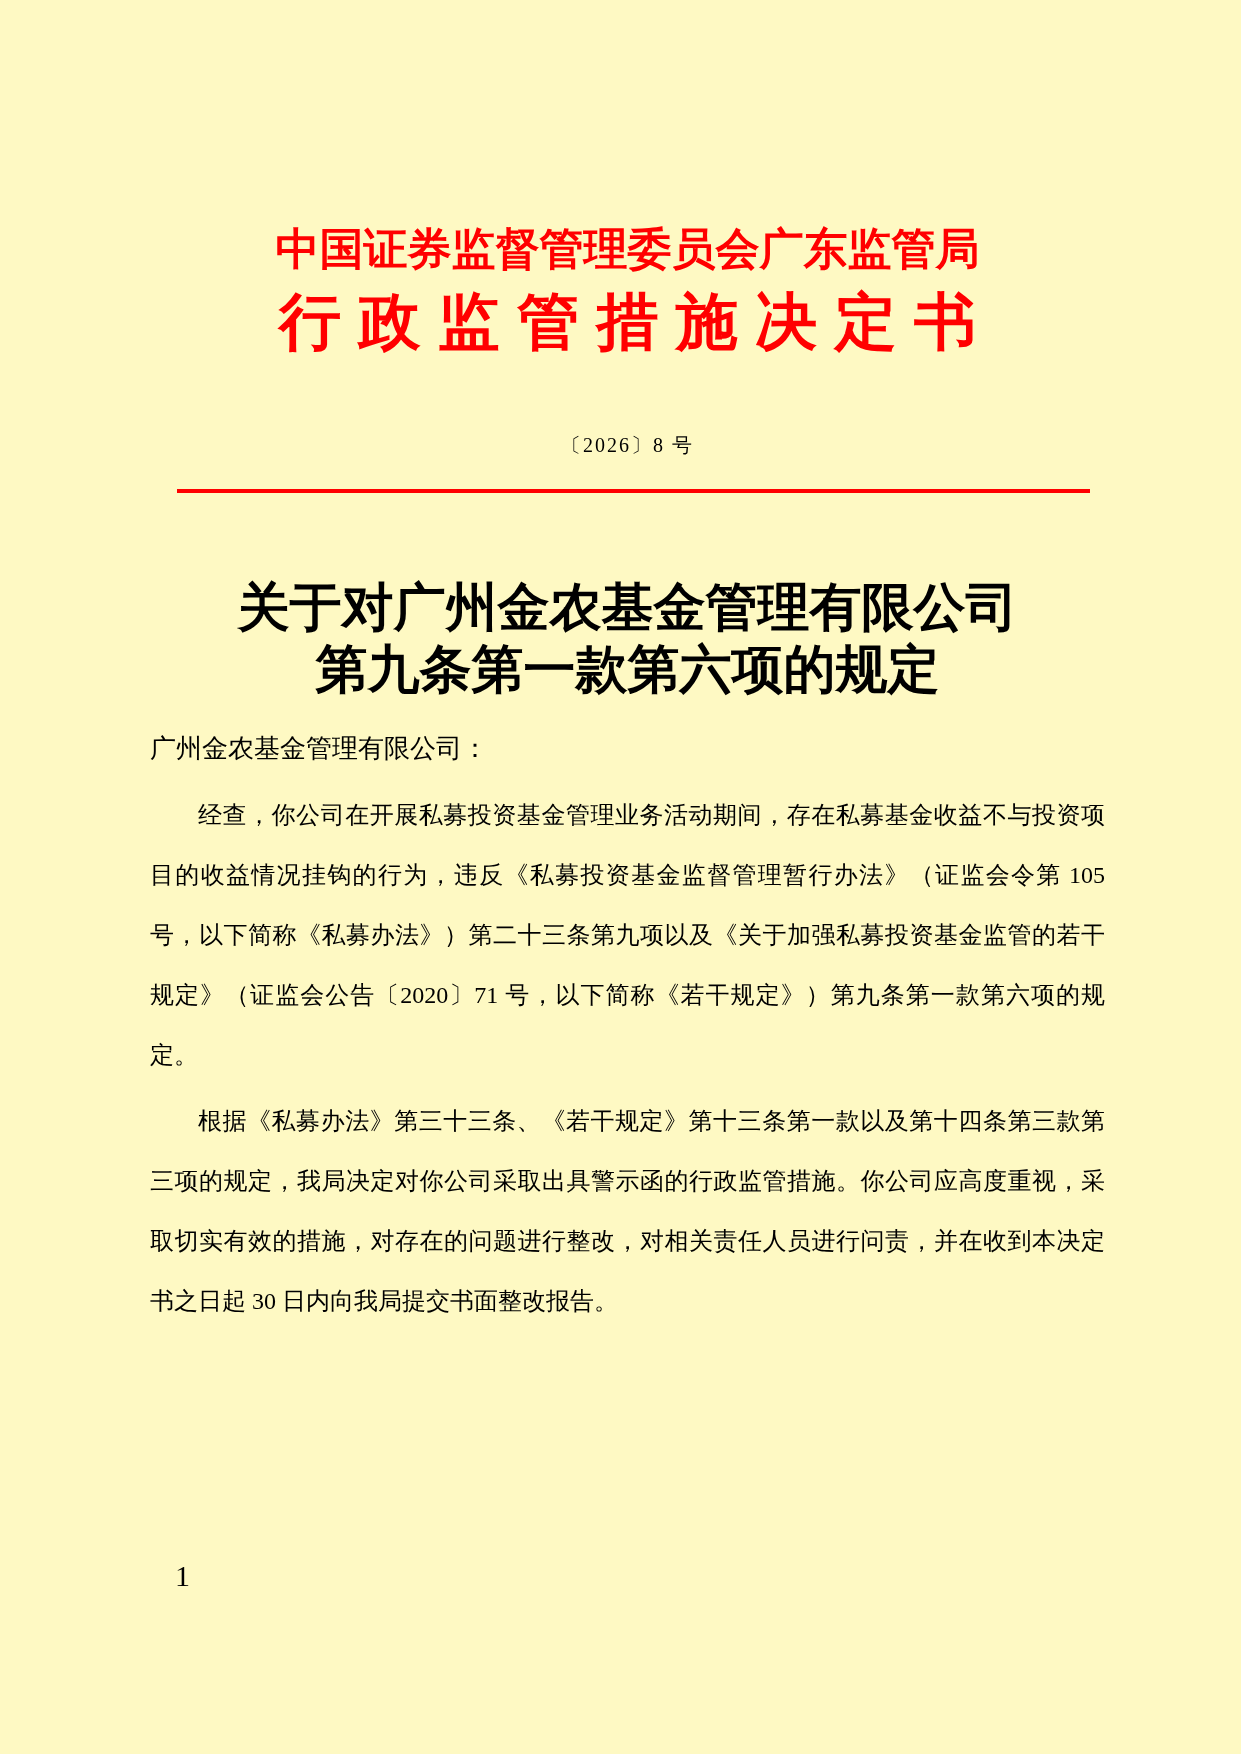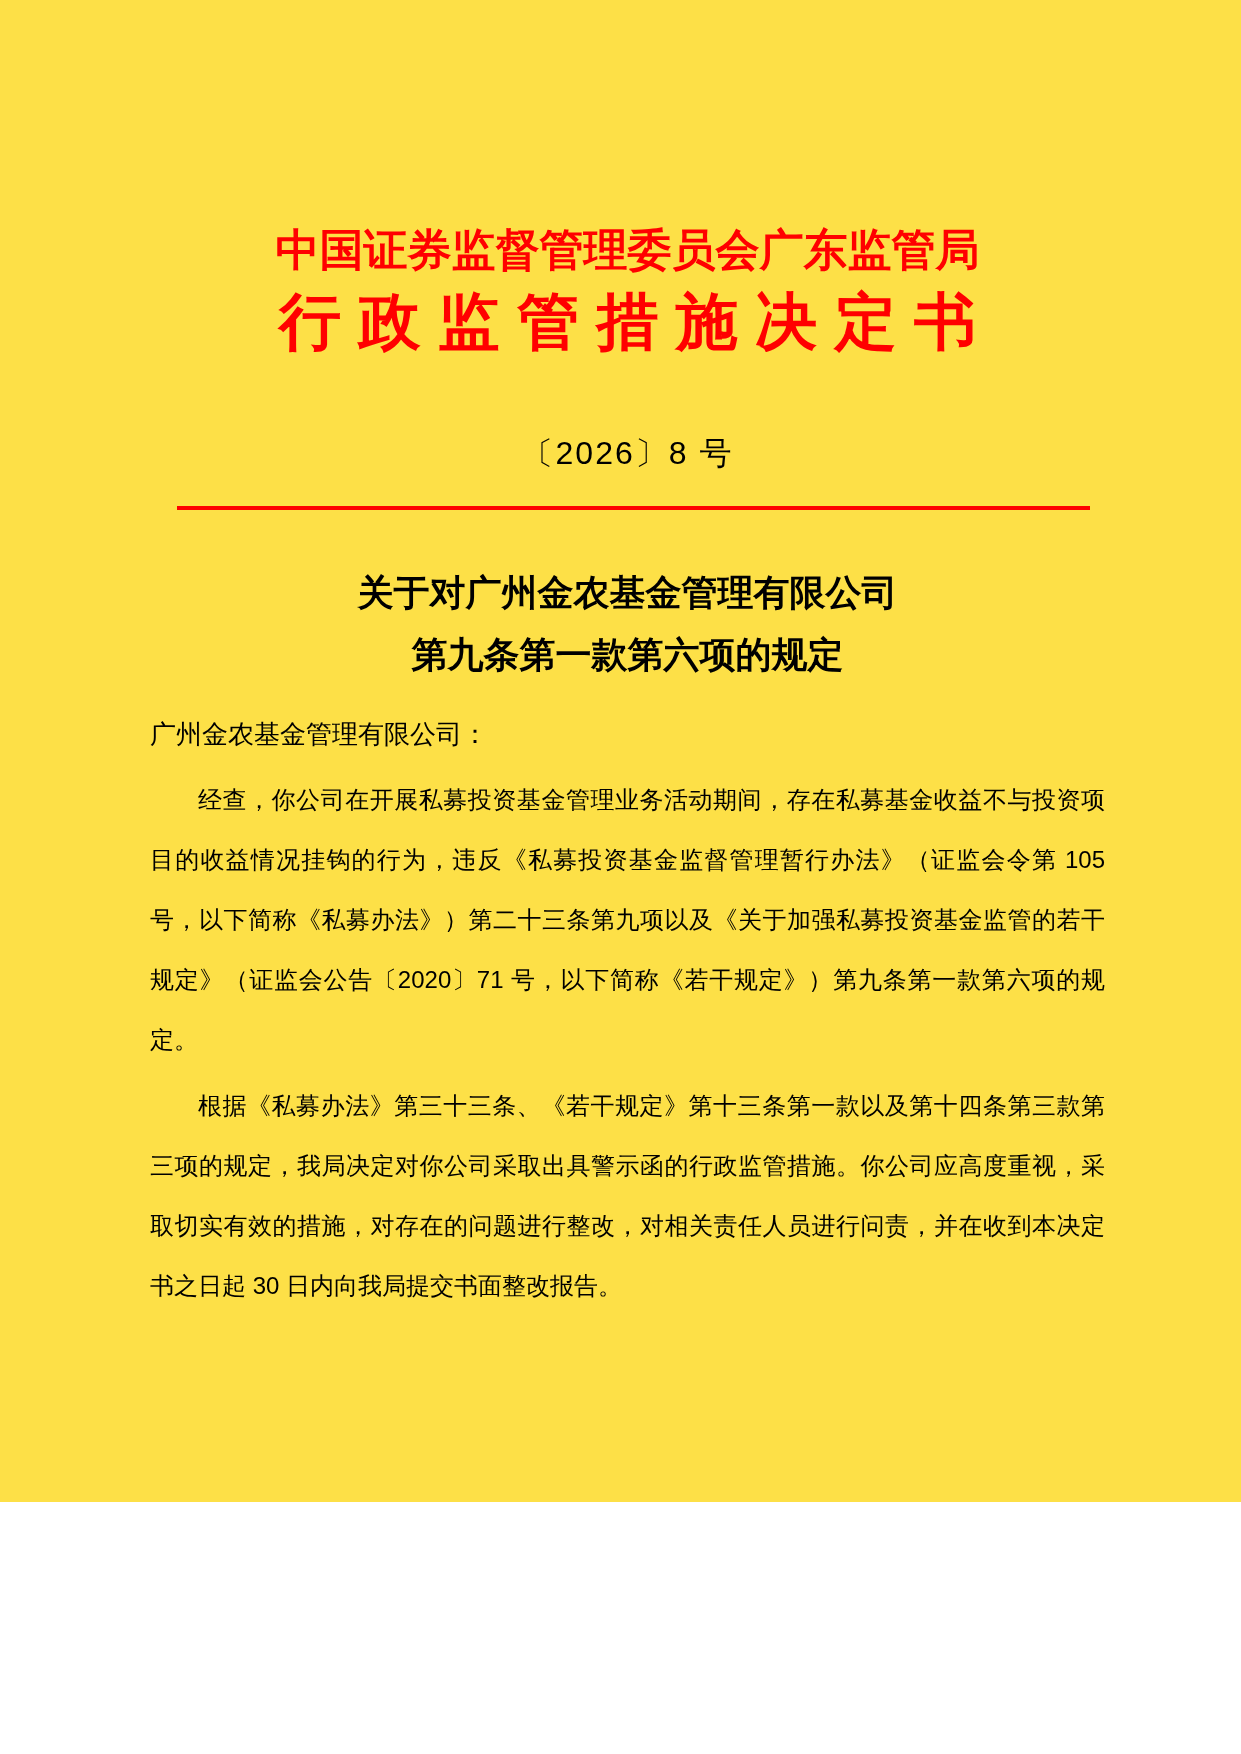--- a/index.html
+++ b/index.html
@@ -3,24 +3,24 @@
 <meta charset="utf-8">
 <style>
   html, body {
     margin: 0;
     padding: 0;
     background: #ffffff;
   }
   .page {
     position: relative;
     width: 1241px;
-    height: 1502px;
-    background: #fde047;
+    height: 1754px;
+    background: #fef9c3;
     color: #000000;
-    font-family: Liberation Sans, sans-serif;
+    font-family: Liberation Serif, serif;
     overflow: hidden;
     box-sizing: border-box;
   }
   .content {
     padding-left: 150px;
     padding-right: 136px; 
   }
   .issuer-title {
     margin-top: 225px;
     text-align: center;
@@ -37,35 +37,35 @@
     font-weight: bold;
     font-size: 62px;
     line-height: 1.1;
     letter-spacing: 0.28em;
     text-indent: 0.28em; 
     white-space: nowrap;
   }
   .doc-number {
     margin-top: 76px;
     text-align: center;
-    font-size: 32px;
+    font-size: 20px;
     letter-spacing: 2px;
     color: #000000;
   }
   .red-divider {
     margin-top: 30px;
     margin-left: 27px;
     margin-right: 15px;
     height: 4px;
     background: #ff0000;
   }
   .subject {
-    margin-top: 52px;
+    margin-top: 84px;
     text-align: center;
-    font-size: 36px;
+    font-size: 52px;
     font-weight: bold;
     line-height: 62px;
     color: #000000;
   }
   .salutation {
     margin: 18px 0 0 0;
     font-size: 26px;
     line-height: 60px;
     color: #000000;
   }

